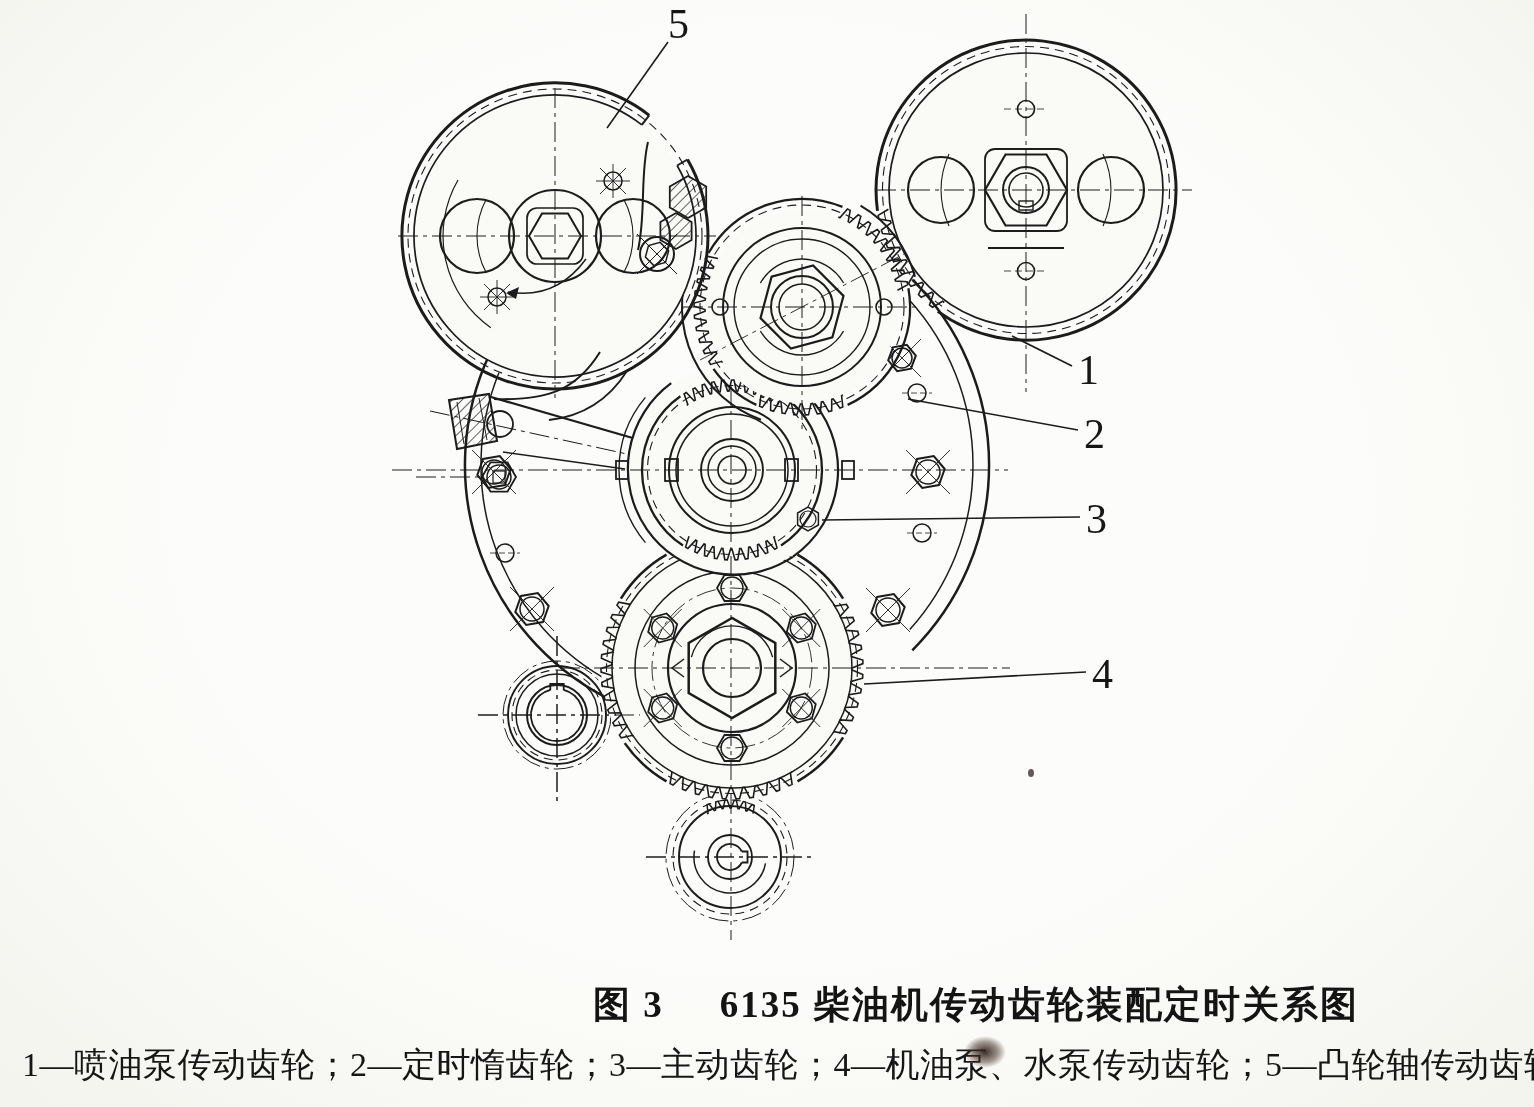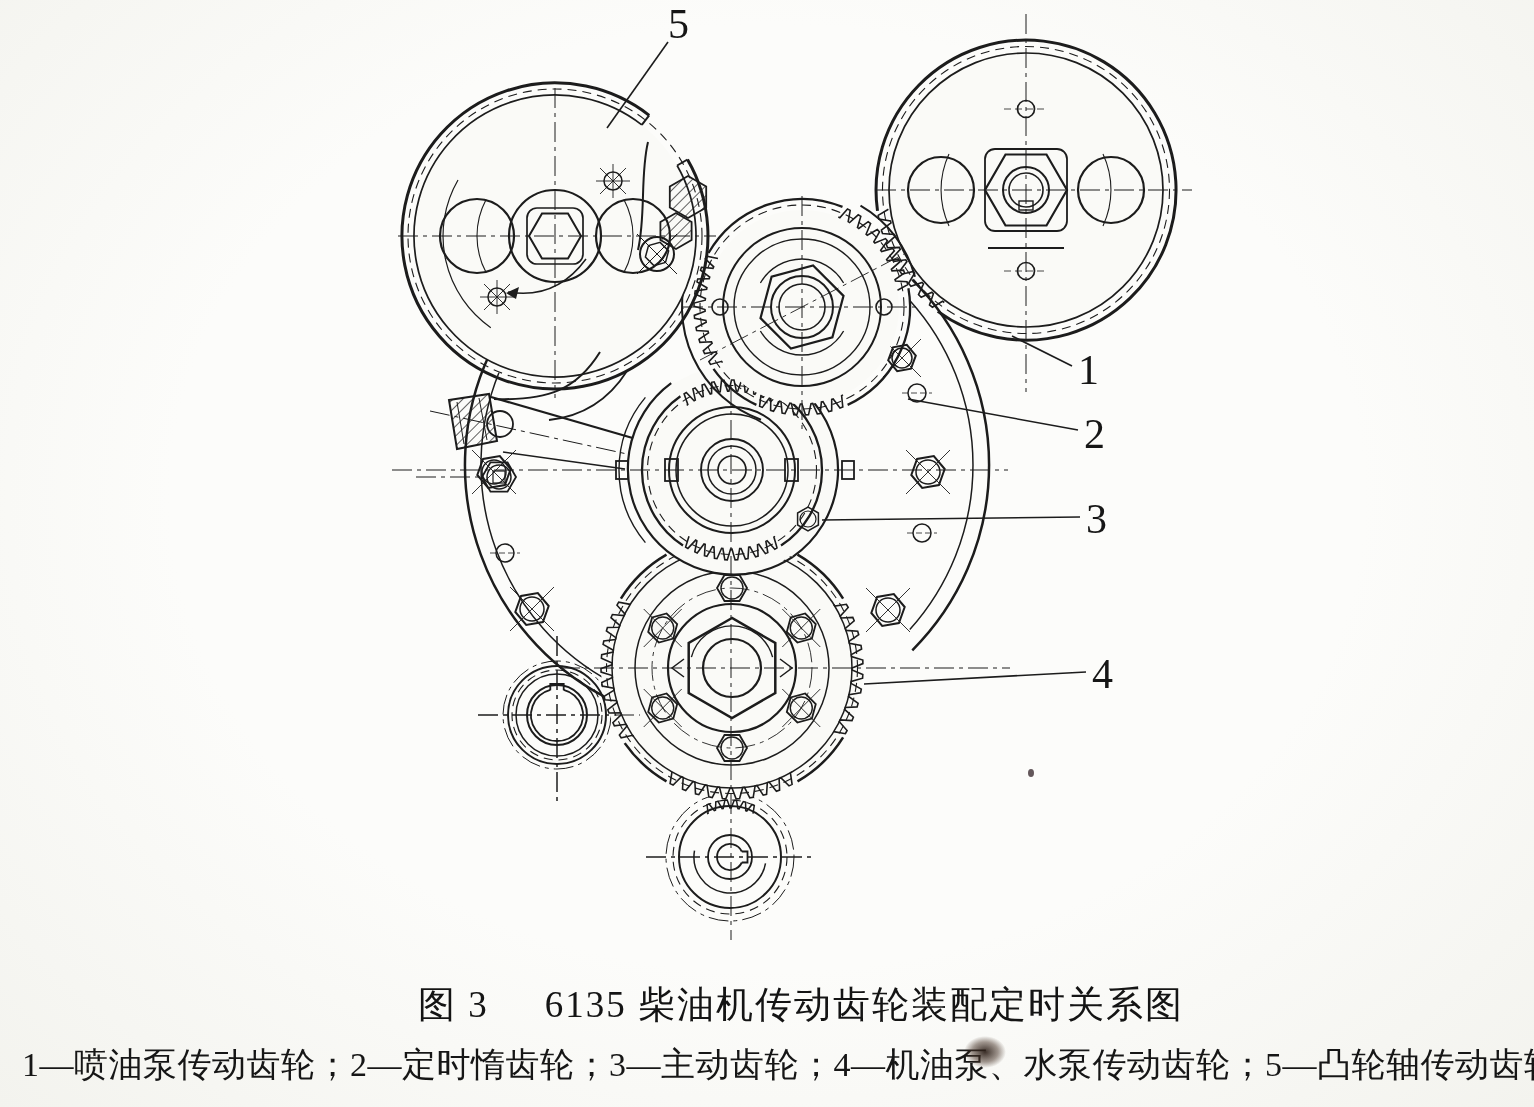--- a/index.html
+++ b/index.html
@@ -1,22 +1,22 @@
 <!DOCTYPE html>
 <html><head>
 <meta charset="utf-8">
 <style>
   html,body{margin:0;padding:0;}
   body{font-family:"Liberation Serif","DejaVu Serif",serif;}
   .page{position:relative;width:1534px;height:1107px;overflow:hidden;
         background:radial-gradient(ellipse at 50% 45%, #fcfcfa 55%, #f3f3ee 100%);}
   svg{position:absolute;left:0;top:0;}
   .callout-num{font:42px "Liberation Serif","DejaVu Serif",serif;fill:#161616;}
-  .caption{position:absolute;top:980px;left:0;width:100%;font-size:37px;font-weight:400;color:#141414;
-           white-space:nowrap;}
+  .caption{position:absolute;top:980px;left:0;width:100%;font-size:37px;font-weight:700;color:#141414;
+           white-space:nowrap;text-align:center;}
   .caption .pfx{margin-left:418px;letter-spacing:2px;}
   .caption .ttl{margin-left:56px;letter-spacing:2px;}
   .legend{position:absolute;top:1042px;left:22px;width:1496px;font-size:34px;color:#161616;
           white-space:nowrap;letter-spacing:0.5px;}
   .smudge{position:absolute;left:964px;top:1036px;width:42px;height:32px;border-radius:50%;
           background:radial-gradient(closest-side, rgba(45,32,25,0.92), rgba(70,50,38,0.5) 62%, rgba(90,70,55,0) 100%);}
   .inkdot{position:absolute;left:1028px;top:769px;width:6px;height:8px;border-radius:50%;
           background:rgba(60,45,50,0.8);}
 </style>
 </head>

